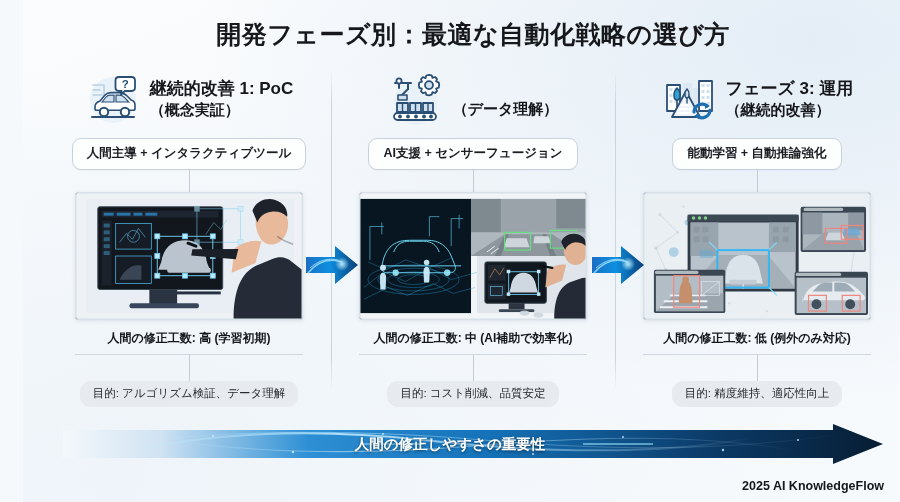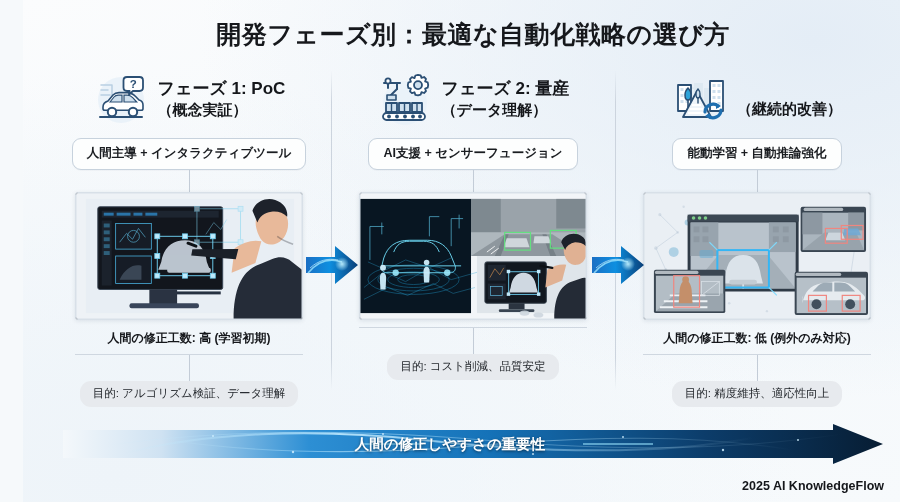--- a/index.html
+++ b/index.html
@@ -153,21 +153,21 @@
                 <circle cx="40" cy="41" r="4.2"></circle>
             </g>
             <path d="M7 46h42" stroke="#2b4f74" stroke-width="2" stroke-linecap="round"></path>
             <g>
               <path d="M34 6h12.5c2 0 3.5 1.5 3.5 3.4v7.2c0 2-1.5 3.4-3.5 3.4h-6.6L36 23.6l.6-3.6H34c-2 0-3.5-1.5-3.5-3.4V9.4C30.5 7.5 32 6 34 6z" fill="#ffffff" stroke="#2b4f74" stroke-width="1.8" stroke-linejoin="round"></path>
               <text x="40.2" y="17" font-family="Liberation Sans, sans-serif" font-size="11.5" font-weight="700" fill="#2b4f74" text-anchor="middle">?</text>
             </g>
           </svg>
         </span>
         <span class="head-txt">
-          <span class="ph-title">フェーズ 1: PoC</span><br>
+          <span class="ph-title">継続的改善 1: PoC</span><br>
           <span class="ph-sub">（概念実証）</span>
         </span>
       </div>
 
       <div class="pill">人間主導 + インタラクティブツール</div>
       <div class="stem"></div>
 
       <div class="panel">
         <svg viewBox="0 0 228 128" preserveAspectRatio="none">
           <rect width="228" height="128" fill="#eef2f6"></rect>
@@ -275,21 +275,21 @@
                 <circle cx="36" cy="45.5" r="1.9"></circle>
               <circle cx="43" cy="45.5" r="1.9"></circle>
             </g>
             <g transform="translate(41,15)">
               <path d="M0-11.2l2.6.5.9 2.6 2.6-.9 1.9 1.9-.9 2.6 2.6.9.5 2.6-.5 2.6-2.6.9.9 2.6-1.9 1.9-2.6-.9-.9 2.6L0 9.4l-2.6-.5-.9-2.6-2.6.9-1.9-1.9.9-2.6-2.6-.9-.5-2.6.5-2.6 2.6-.9-.9-2.6 1.9-1.9 2.6.9.9-2.6z" fill="#ffffff" stroke="#2b4f74" stroke-width="1.8" stroke-linejoin="round"></path>
               <circle cx="0" cy="-.9" r="4" fill="#cfe0ee" stroke="#2b4f74" stroke-width="1.8"></circle>
             </g>
           </svg>
         </span>
         <span class="head-txt">
-          <span class="ph-title">フェーズ 2: 量産</span><br>
+          <br>
           <span class="ph-sub">（データ理解）</span>
         </span>
       </div>
 
       <div class="pill">AI支援 + センサーフュージョン</div>
       <div class="stem"></div>
 
       <div class="panel">
         <svg viewBox="0 0 228 128" preserveAspectRatio="none">
           <rect width="228" height="128" fill="#f2f5f8"></rect>
@@ -385,20 +385,21 @@
             <path d="M182 74l12 2" stroke="#0d1116" stroke-width="2.4" stroke-linecap="round"></path>
           </g>
           <g fill="#ced6de" opacity=".9">
             <ellipse cx="166" cy="122" rx="5" ry="2.6"></ellipse>
               <ellipse cx="180" cy="124" rx="5" ry="2.6"></ellipse>
           </g>
           <rect x="0" y="0" width="228" height="128" fill="none" stroke="#d8e0e8"></rect>
         </svg>
       </div>
 
+      <div class="effort">人間の修正工数: 中 (AI補助で効率化)</div>
       <div class="rule"></div>
       <div class="stem2"></div>
       <div class="chip">目的: コスト削減、品質安定</div>
     </div>
 
     <div class="col">
       <div class="head">
         <span class="ph-icon">
           <svg viewBox="0 0 56 56">
             <g fill="#dce8f2" opacity=".85">
@@ -442,21 +443,21 @@
               <path d="M-8 1a8 8 0 0 1 13-6"></path>
               <path d="M8 -1a8 8 0 0 1-13 6"></path>
             </g>
             <g fill="#1f6fb0">
               <path d="M44 32l5 3-5 3z"></path>
                 <path d="M38 48l-5-3 5-3z"></path>
             </g>
           </svg>
         </span>
         <span class="head-txt">
-          <br>
+          <span class="ph-title">フェーズ 3: 運用</span><br>
           <span class="ph-sub">（継続的改善）</span>
         </span>
       </div>
 
       <div class="pill">能動学習 + 自動推論強化</div>
       <div class="stem"></div>
 
       <div class="panel">
         <svg viewBox="0 0 228 128" preserveAspectRatio="none">
           <rect width="228" height="128" fill="#eaeff4"></rect>

